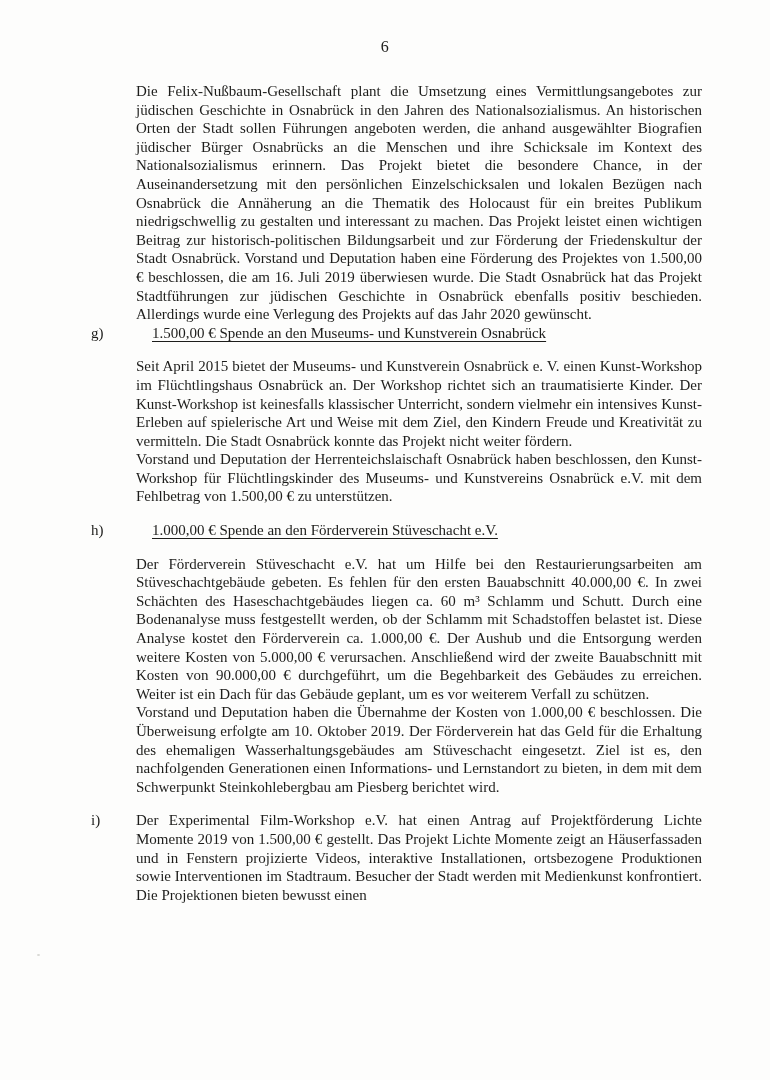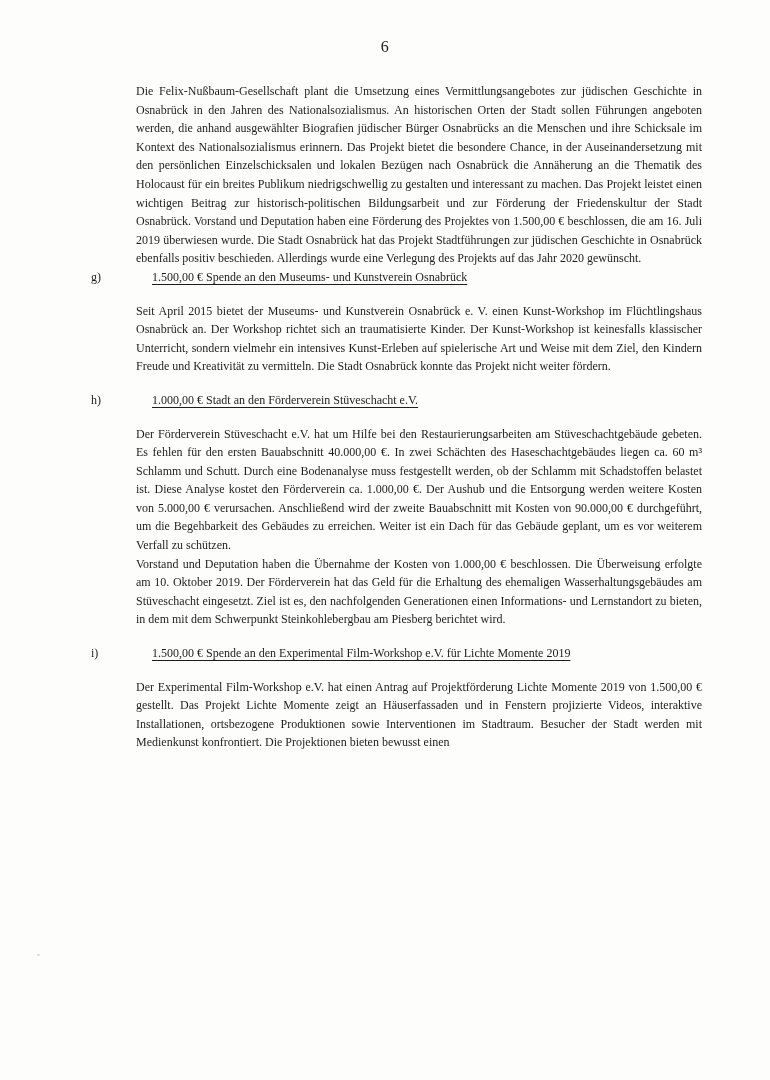--- a/index.html
+++ b/index.html
@@ -23,21 +23,21 @@
     width: 100%;
     text-align: center;
     font-size: 16px;
     letter-spacing: 0.5px;
   }
   .content {
     position: absolute;
     left: 136px;
     top: 82px;
     width: 566px;
-    font-size: 12px;
+    font-size: 15px;
     line-height: 18.6px;
     text-align: justify;
     text-justify: inter-word;
   }
   p.para {
     margin: 0;
     padding: 0;
   }
   .intro-para {
     margin: 0 0 15px 0;
@@ -84,38 +84,38 @@
 
     <p class="para intro-para">Die Felix-Nußbaum-Gesellschaft plant die Umsetzung eines Vermittlungsangebotes zur jüdischen Geschichte in Osnabrück in den Jahren des Nationalsozialismus. An historischen Orten der Stadt sollen Führungen angeboten werden, die anhand ausgewählter Biografien jüdischer Bürger Osnabrücks an die Menschen und ihre Schicksale im Kontext des Nationalsozialismus erinnern. Das Projekt bietet die besondere Chance, in der Auseinandersetzung mit den persönlichen Einzelschicksalen und lokalen Bezügen nach Osnabrück die Annäherung an die Thematik des Holocaust für ein breites Publikum niedrigschwellig zu gestalten und interessant zu machen. Das Projekt leistet einen wichtigen Beitrag zur historisch-politischen Bildungsarbeit und zur Förderung der Friedenskultur der Stadt Osnabrück. Vorstand und Deputation haben eine Förderung des Projektes von 1.500,00 € beschlossen, die am 16. Juli 2019 überwiesen wurde. Die Stadt Osnabrück hat das Projekt Stadtführungen zur jüdischen Geschichte in Osnabrück ebenfalls positiv beschieden. Allerdings wurde eine Verlegung des Projekts auf das Jahr 2020 gewünscht.</p>
 
     <section class="doc-section">
       <div class="heading-row">
         <span class="sec-label">g)</span>
         <span class="sec-heading">1.500,00 € Spende an den Museums- und Kunstverein Osnabrück</span>
       </div>
       <div class="sec-body">
         <p class="para">Seit April 2015 bietet der Museums- und Kunstverein Osnabrück e. V. einen Kunst-Workshop im Flüchtlingshaus Osnabrück an. Der Workshop richtet sich an traumatisierte Kinder. Der Kunst-Workshop ist keinesfalls klassischer Unterricht, sondern vielmehr ein intensives Kunst-Erleben auf spielerische Art und Weise mit dem Ziel, den Kindern Freude und Kreativität zu vermitteln. Die Stadt Osnabrück konnte das Projekt nicht weiter fördern.</p>
+        <p class="para">Vorstand und Deputation der Herrenteichslaischaft Osnabrück haben beschlossen, den Kunst-Workshop für Flüchtlingskinder des Museums- und Kunstvereins Osnabrück e.V. mit dem Fehlbetrag von 1.500,00 € zu unterstützen.</p>
       </div>
     </section>
 
     <section class="doc-section">
       <div class="heading-row">
         <span class="sec-label">h)</span>
-        <span class="sec-heading">1.000,00 € Stadt an den Förderverein Stüveschacht e.V.</span>
+        <span class="sec-heading">1.000,00 € Spende an den Förderverein Stüveschacht e.V.</span>
       </div>
       <div class="sec-body">
         <p class="para">Der Förderverein Stüveschacht e.V. hat um Hilfe bei den Restaurierungsarbeiten am Stüveschachtgebäude gebeten. Es fehlen für den ersten Bauabschnitt 40.000,00 €. In zwei Schächten des Haseschachtgebäudes liegen ca. 60 m³ Schlamm und Schutt. Durch eine Bodenanalyse muss festgestellt werden, ob der Schlamm mit Schadstoffen belastet ist. Diese Analyse kostet den Förderverein ca. 1.000,00 €. Der Aushub und die Entsorgung werden weitere Kosten von 5.000,00 € verursachen. Anschließend wird der zweite Bauabschnitt mit Kosten von 90.000,00 € durchgeführt, um die Begehbarkeit des Gebäudes zu erreichen. Weiter ist ein Dach für das Gebäude geplant, um es vor weiterem Verfall zu schützen.</p>
         <p class="para">Vorstand und Deputation haben die Übernahme der Kosten von 1.000,00 € beschlossen. Die Überweisung erfolgte am 10. Oktober 2019. Der Förderverein hat das Geld für die Erhaltung des ehemaligen Wasserhaltungsgebäudes am Stüveschacht eingesetzt. Ziel ist es, den nachfolgenden Generationen einen Informations- und Lernstandort zu bieten, in dem mit dem Schwerpunkt Steinkohlebergbau am Piesberg berichtet wird.</p>
       </div>
     </section>
 
     <section class="doc-section">
       <div class="heading-row">
         <span class="sec-label">i)</span>
-        <span class="sec-heading">1.500,00 € Spende an den Experimental Film-Workshop e.V. für Lichte Momente 2019</span>
       </div>
       <div class="sec-body">
         <p class="para">Der Experimental Film-Workshop e.V. hat einen Antrag auf Projektförderung Lichte Momente 2019 von 1.500,00 € gestellt. Das Projekt Lichte Momente zeigt an Häuserfassaden und in Fenstern projizierte Videos, interaktive Installationen, ortsbezogene Produktionen sowie Interventionen im Stadtraum. Besucher der Stadt werden mit Medienkunst konfrontiert. Die Projektionen bieten bewusst einen</p>
       </div>
     </section>
 
   </div>
 </div>
 
 </body></html>

